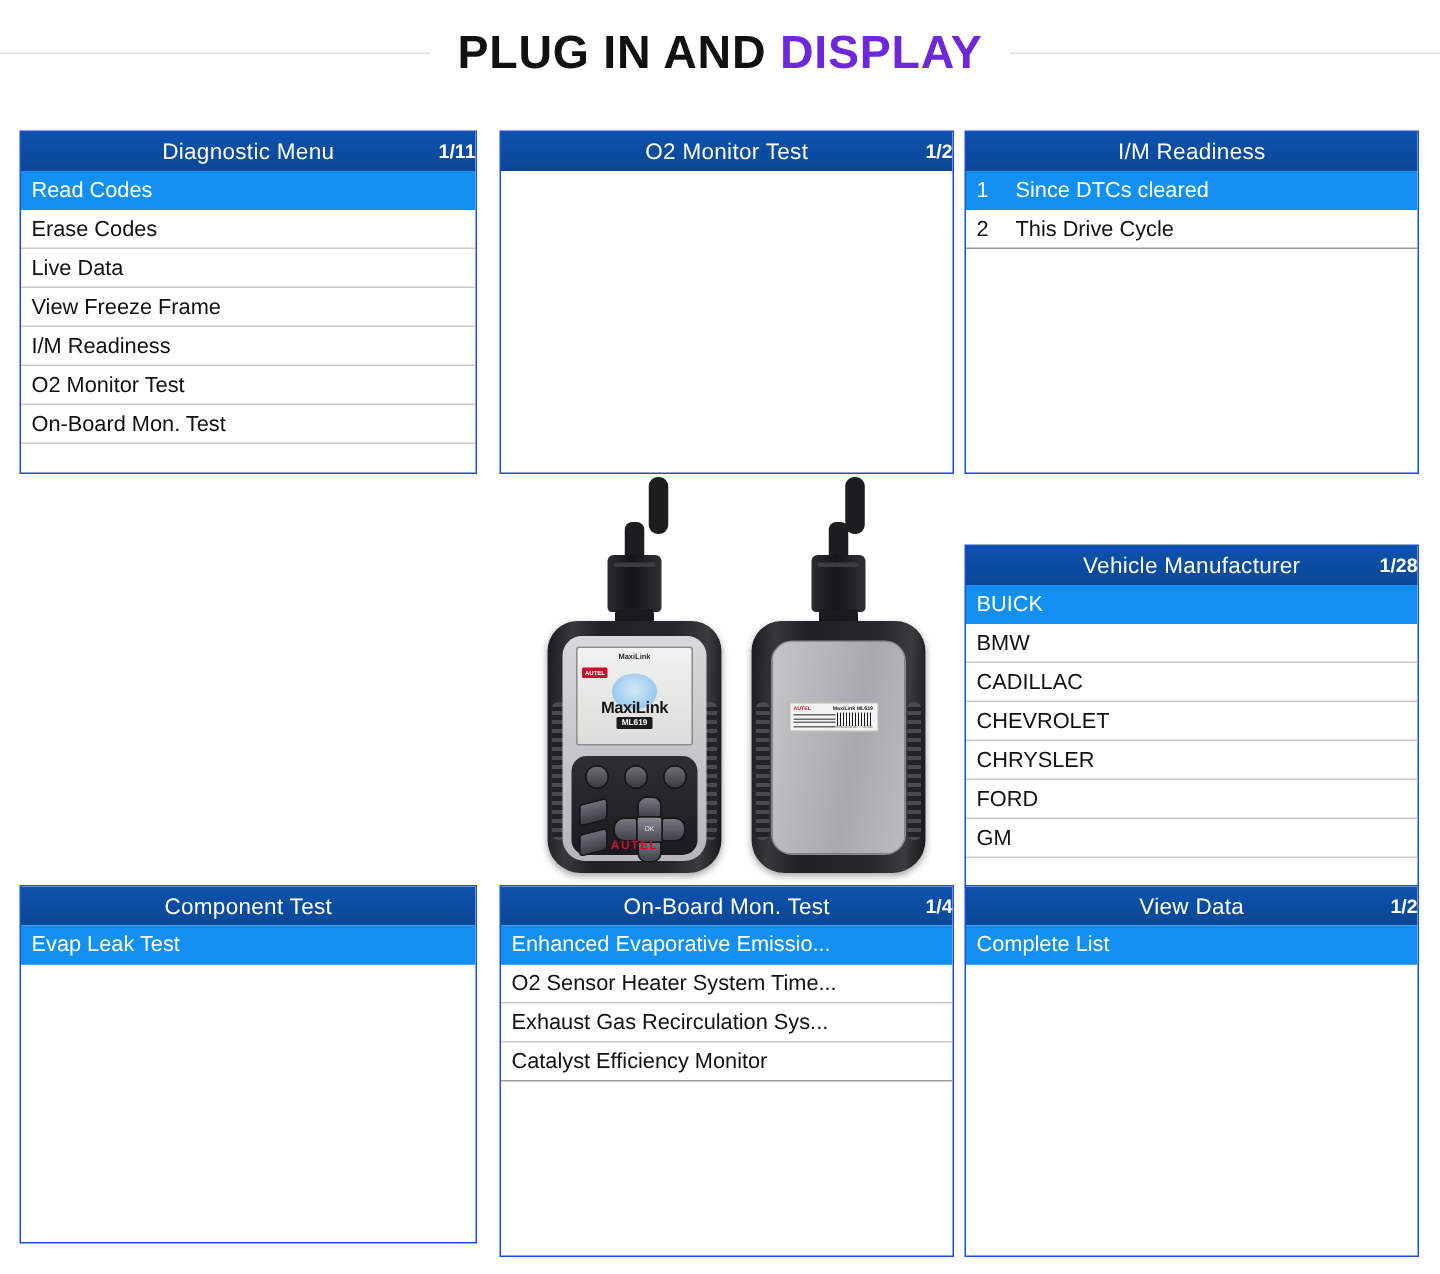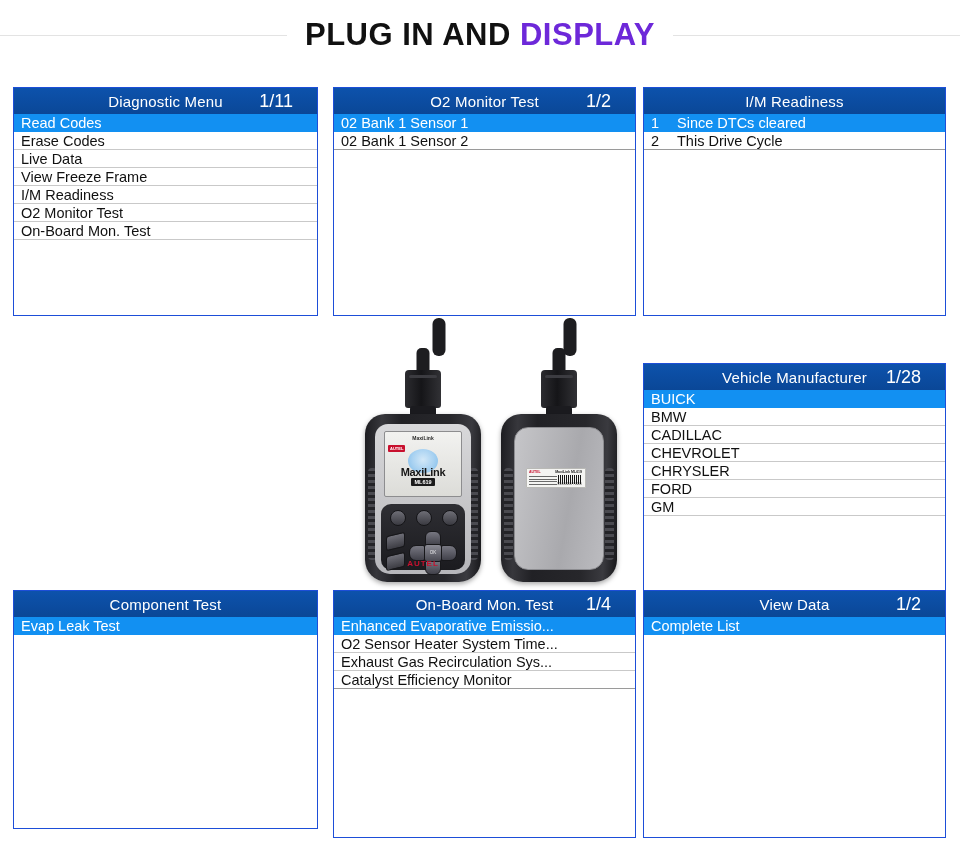--- a/index.html
+++ b/index.html
@@ -39,29 +39,29 @@
     position: relative;
     height: 26px;
     background: linear-gradient(#0d52ac, #0a4797);
     color: #ffffff;
     display: flex; align-items: center; justify-content: center;
   }
   .panel-title {
     font-size: 15px; color: #ffffff; letter-spacing: .2px;
   }
   .panel-counter {
-    position: absolute; right: 24px; top: 50%;
+    position: absolute; right: 0; top: 50%;
     transform: translateY(-50%);
-    font-size: 18px; color: #ffffff; font-weight: normal;
+    font-size: 13px; color: #ffffff; font-weight: bold;
   }
   .panel-body { position: relative; }
 
   .row {
     display: flex; align-items: center;
-    height: 18px;
+    height: 26px;
     border-bottom: 1px solid #c9c9c9;
     padding: 0 8px 0 7px;
     font-size: 14.5px;
     color: #111111;
     white-space: nowrap;
     overflow: hidden;
   }
   .row.sel {
     background: #1290f2;
     color: #ffffff;
@@ -309,28 +309,20 @@
       <div class="row">
           <span class="row-label">On-Board Mon. Test</span>
         </div>
     </div>
   </div>
 
   <div class="panel" style="left:333px; top:87px; width:303px; height:229px;">
     <div class="panel-header">
       <span class="panel-title">O2 Monitor Test</span>
       <span class="panel-counter">1/2</span>
-    </div>
-    <div class="panel-body">
-      <div class="row sel">
-          <span class="row-label">02 Bank 1 Sensor 1</span>
-        </div>
-      <div class="row last-sep">
-          <span class="row-label">02 Bank 1 Sensor 2</span>
-        </div>
     </div>
   </div>
 
   <div class="panel" style="left:643px; top:87px; width:303px; height:229px;">
     <div class="panel-header">
       <span class="panel-title">I/M Readiness</span>
       <span class="panel-counter"></span>
     </div>
     <div class="panel-body">
       <div class="row sel">

